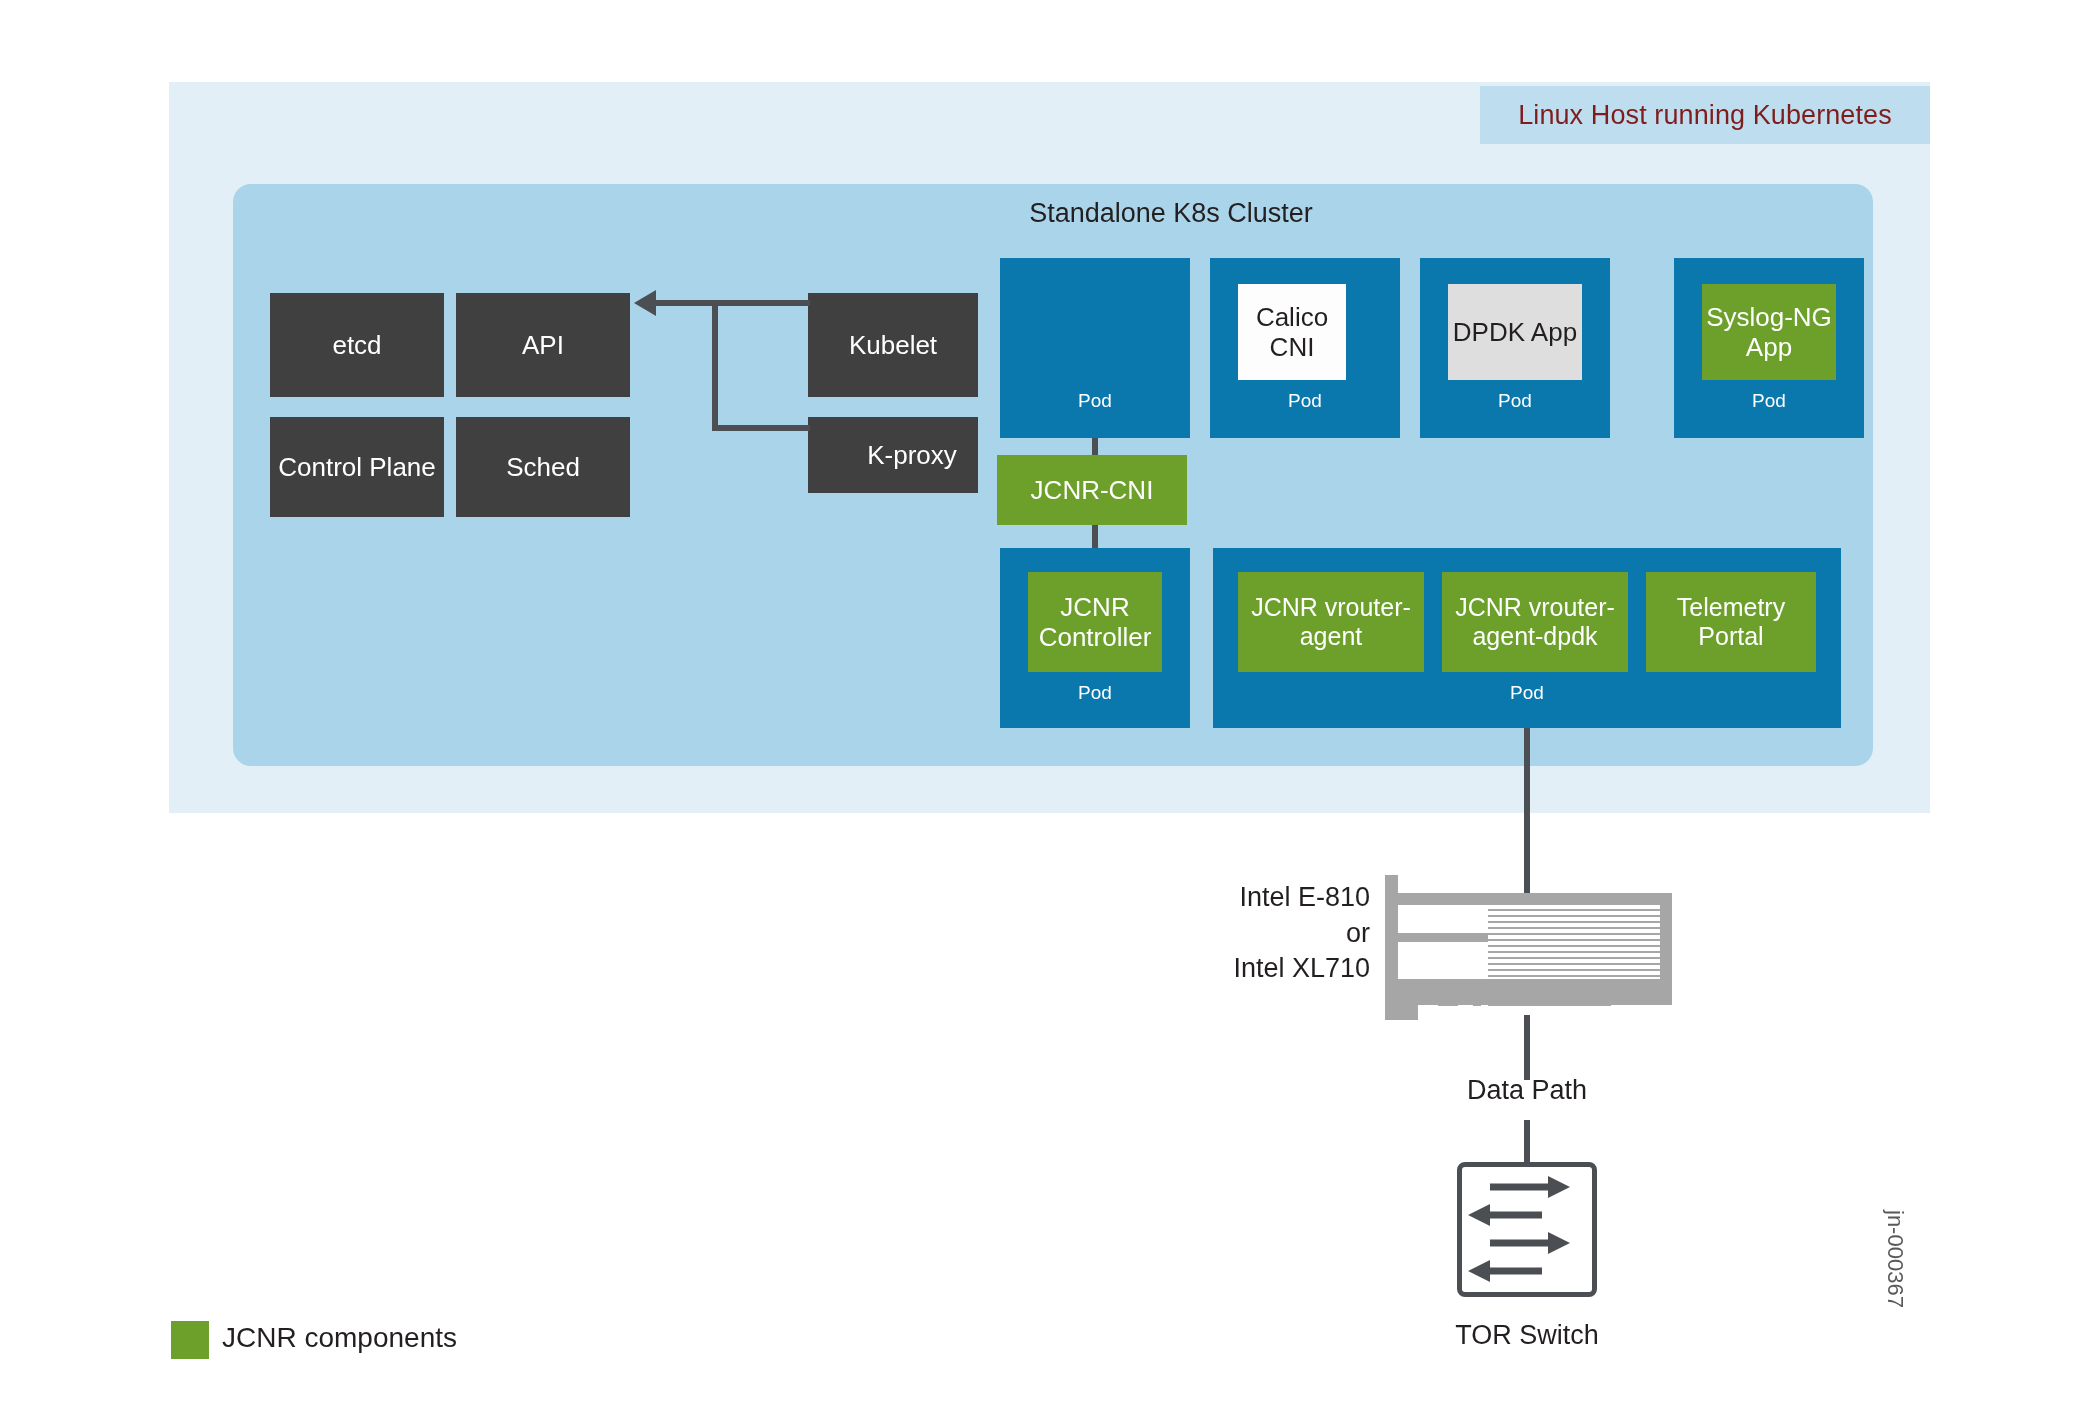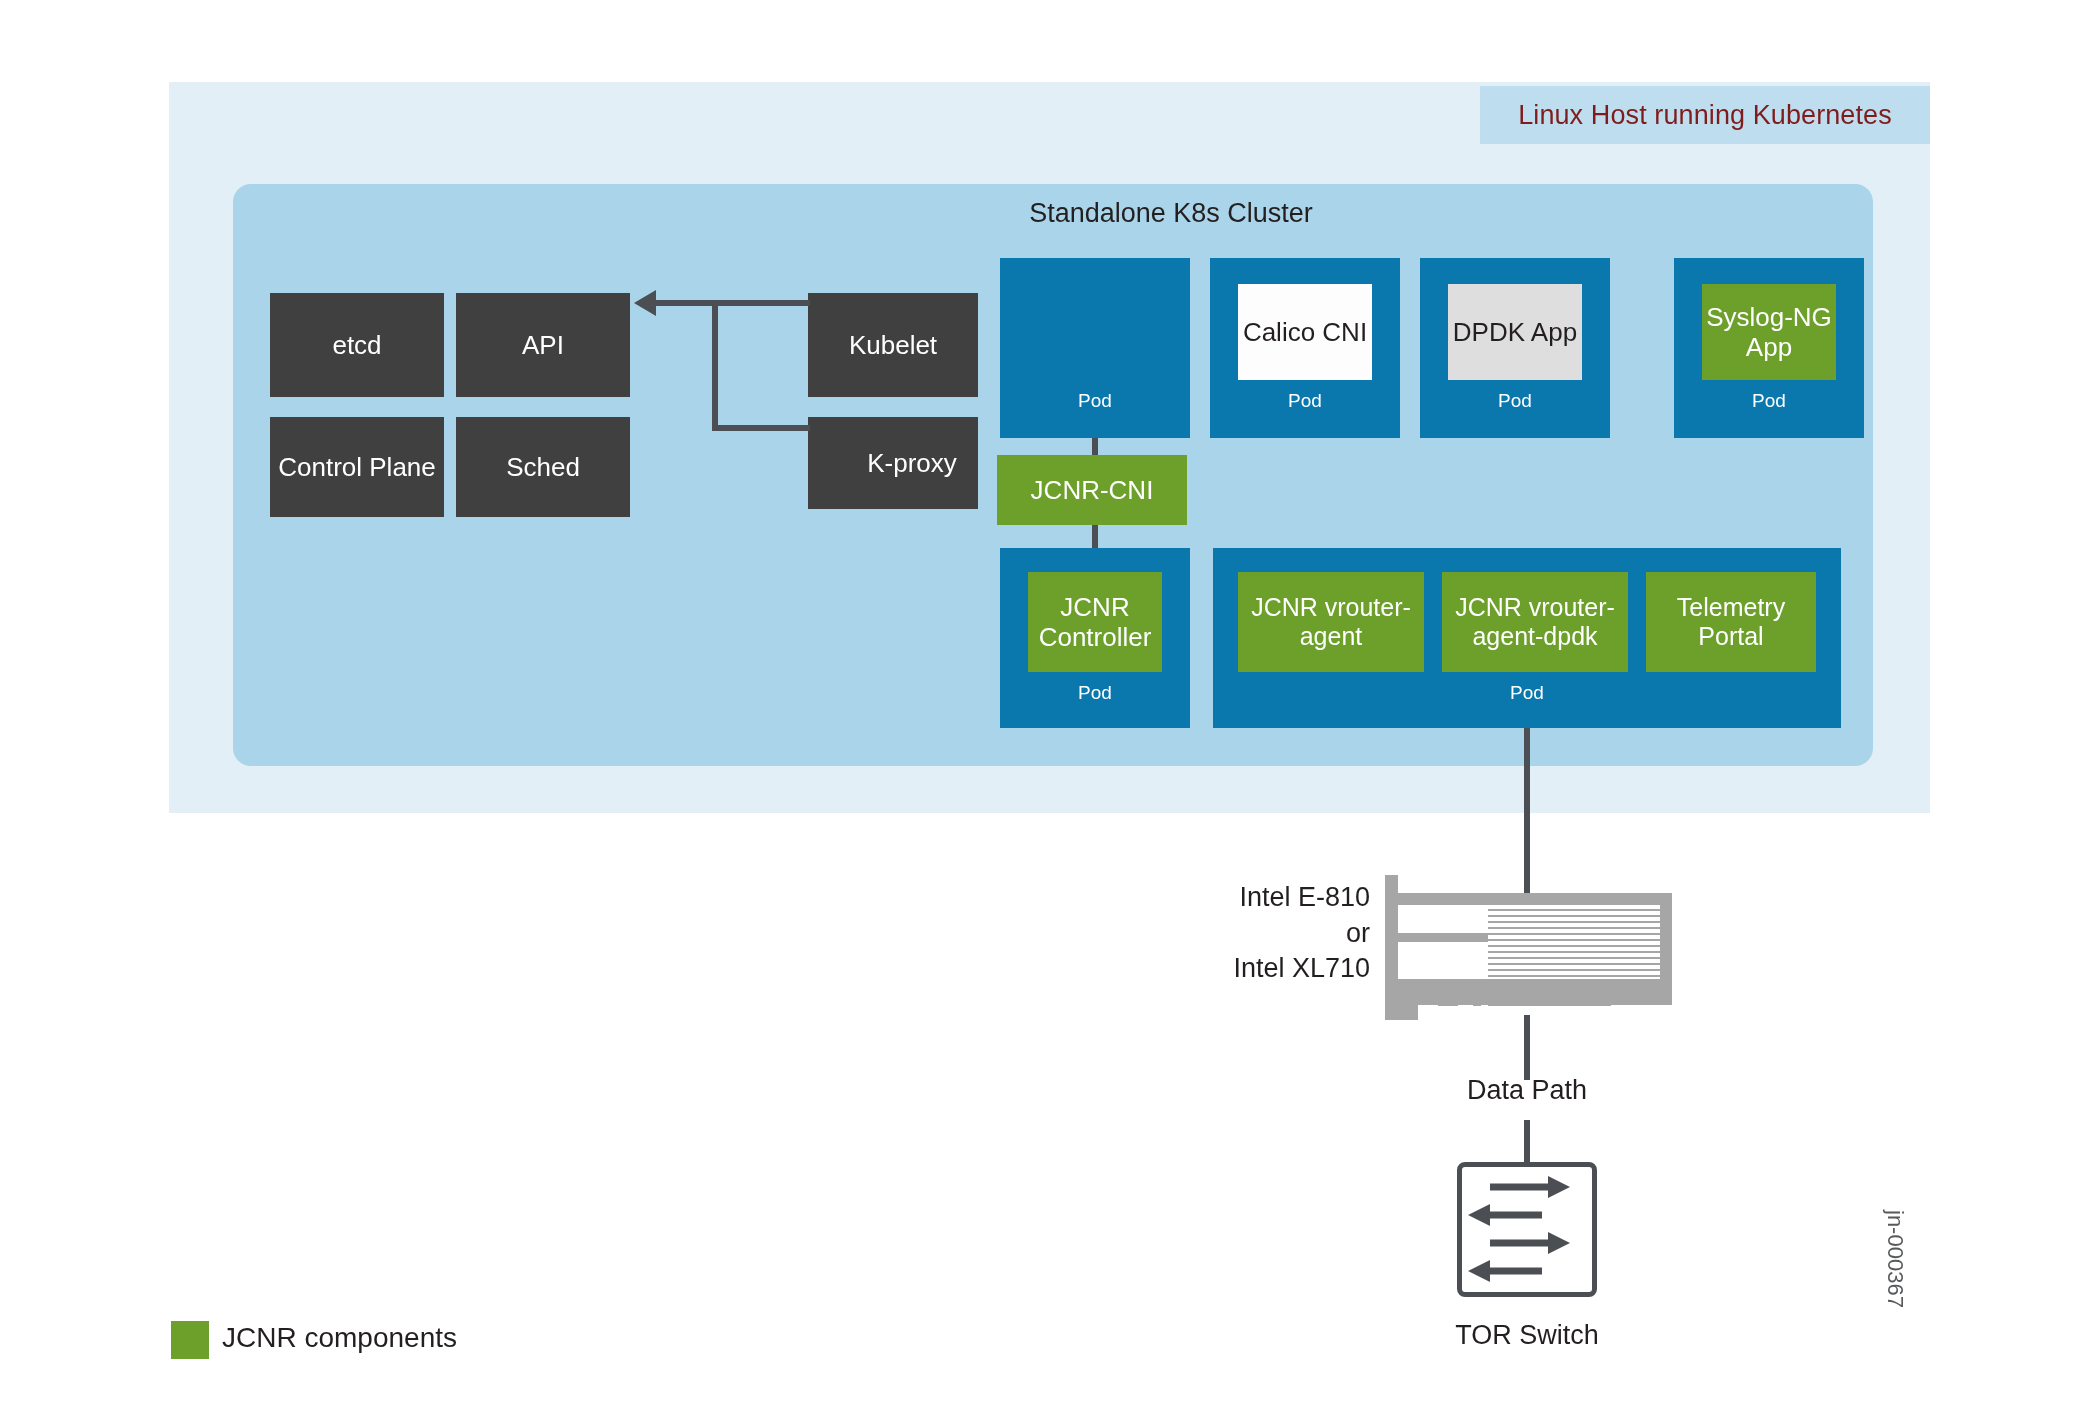--- a/index.html
+++ b/index.html
@@ -234,35 +234,35 @@
   </div>
 
   <div class="box blue t26" style="left:456px; top:378px; width:174px; height:100px;">
     <span>Sched</span>
   </div>
 
   <div class="box blue t26" style="left:808px; top:254px; width:170px; height:104px;">
     <span>Kubelet</span>
   </div>
 
-  <div class="box blue t26" style="left:808px; top:378px; width:170px; height:92px;padding-left:38px;">
+  <div class="box blue t26" style="left:808px; top:378px; width:170px; height:76px;padding-left:38px;">
     <span>K-proxy</span>
   </div>
 
   <div class="line" style="left:655px; top:300px; width:155px; height:6px;"></div>
   <div class="arrow-left" style="left:634px; top:290px;"></div>
   <div class="line" style="left:712px; top:300px; width:6px; height:131px;"></div>
   <div class="line" style="left:712px; top:425px; width:98px; height:6px;"></div>
 
   <div class="pod" style="left:1000px; top:258px; width:190px; height:180px;">
     <div class="pod-label" style="top:132px;">Pod</div>
   </div>
 
   <div class="pod" style="left:1210px; top:258px; width:190px; height:180px;">
-    <div class="chip white t26" style="left:28px; top:26px; width:134px; height:96px;">
+    <div class="chip white t26" style="left:28px; top:26px; width:108px; height:96px;">
       <span>Calico CNI</span>
     </div>
     <div class="pod-label" style="top:132px;">Pod</div>
   </div>
 
   <div class="pod" style="left:1420px; top:258px; width:190px; height:180px;">
     <div class="chip lightgray t26" style="left:28px; top:26px; width:134px; height:96px;">
       <span>DPDK App</span>
     </div>
     <div class="pod-label" style="top:132px;">Pod</div>

